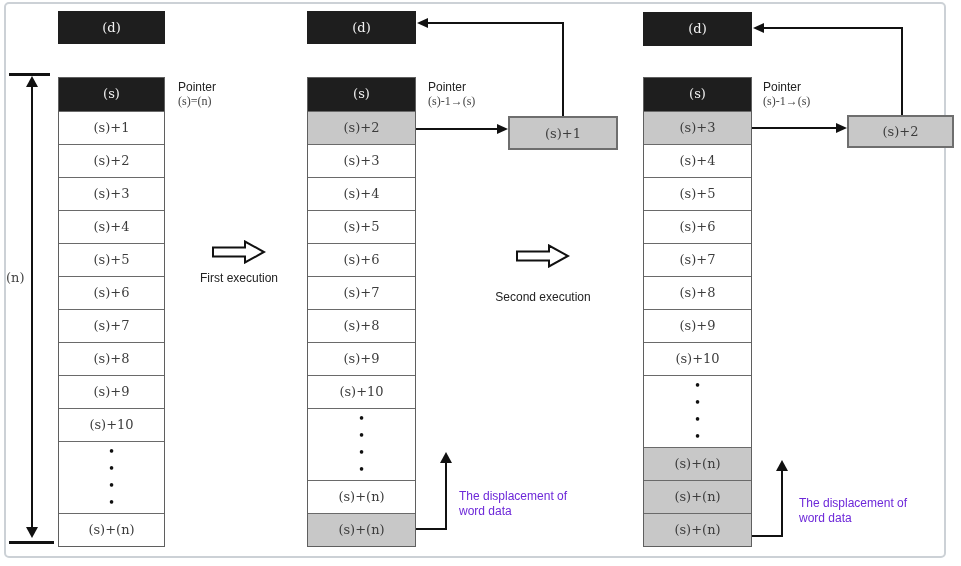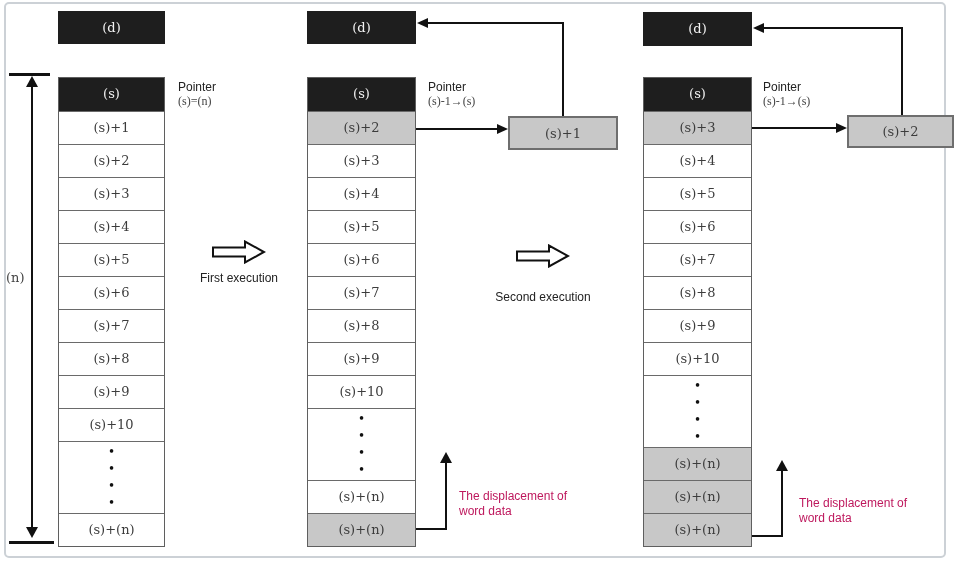--- a/index.html
+++ b/index.html
@@ -44,21 +44,21 @@
   .vline{width:2px;background:#111;}
   .ah-left{width:0;height:0;border-top:5px solid transparent;border-bottom:5px solid transparent;border-right:11px solid #111;}
   .ah-right{width:0;height:0;border-top:5px solid transparent;border-bottom:5px solid transparent;border-left:11px solid #111;}
   .ah-up{width:0;height:0;border-left:6px solid transparent;border-right:6px solid transparent;border-bottom:11px solid #111;}
   .ah-down{width:0;height:0;border-left:6px solid transparent;border-right:6px solid transparent;border-top:11px solid #111;}
   .tick{height:3px;background:#111;}
   
   .pointer-label{font-size:12px;color:#222;line-height:14px;}
   .pointer-label .l2{font-family:Liberation Serif, serif;color:#444;}
   .exec-label{font-size:12px;color:#222;text-align:center;width:110px;}
-  .disp-label{font-size:12px;color:#be185d;line-height:15px;}
+  .disp-label{font-size:12px;color:#6d28d9;line-height:15px;}
   .n-label{font-family:"DejaVu Serif",serif;font-size:13px;color:#444;}
 </style>
 </head>
 <body>
 
 <div id="canvas">
   <div id="frame"></div>
 
   <div class="abs black-box" style="left:58px;top:11px;width:107px;height:33px;">(d)</div>
 

